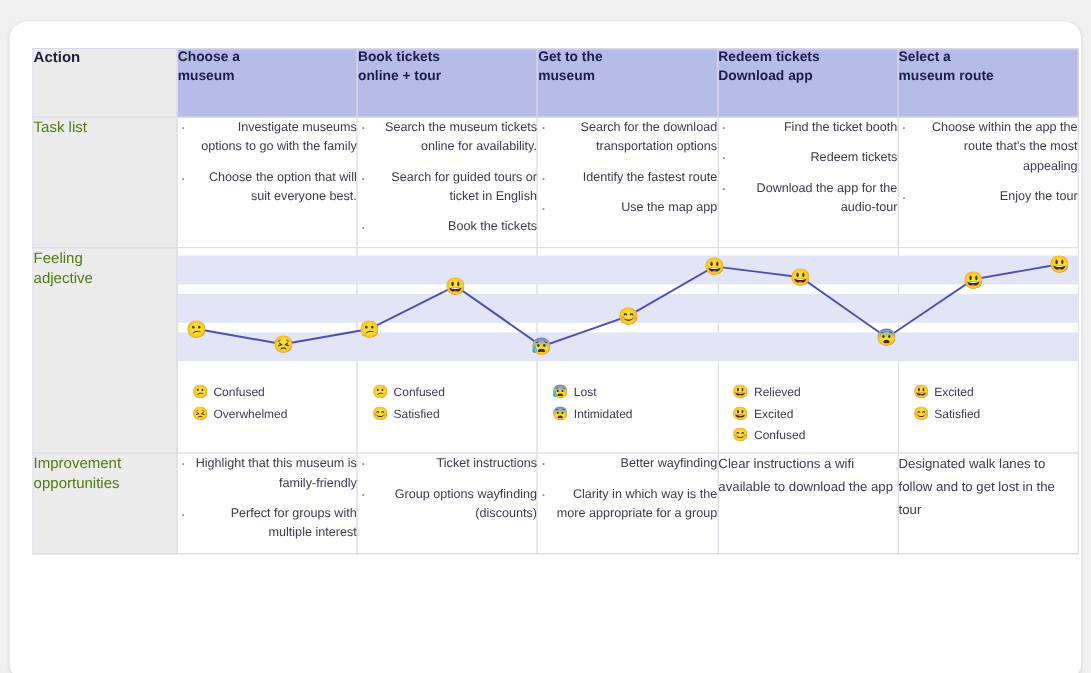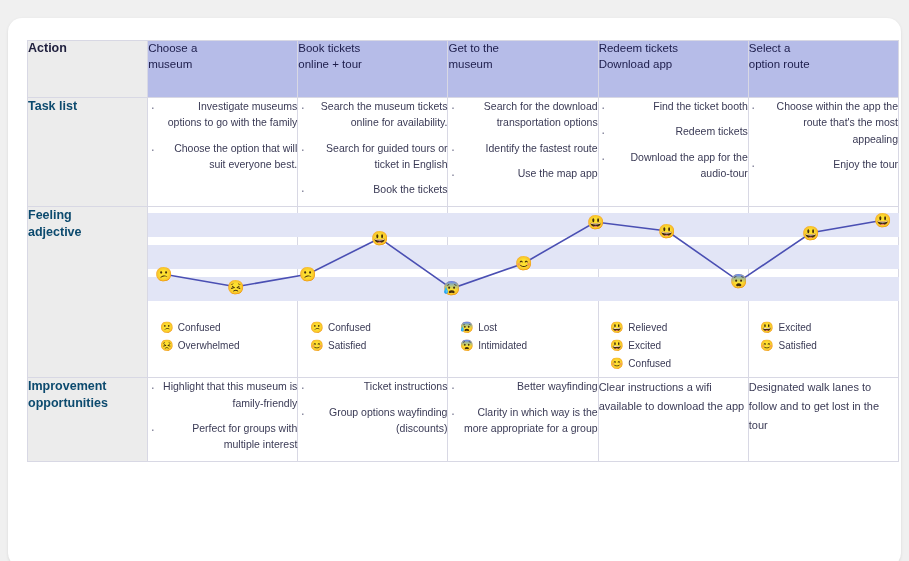--- a/index.html
+++ b/index.html
@@ -47,33 +47,33 @@
     font-weight: bold;
     font-size: 12.5px;
     color: #1f1f3d;
     padding: 20px 0 20px 14px;
     text-align: left;
     vertical-align: middle;
     height: 56px;
   }
   .hdr-stage {
     background: #b6bce8;
-    font-weight: normal;
+    font-weight: bold;
     font-size: 11.5px;
     color: #1c1c4a;
     padding: 12px 10px 12px 12px;
     text-align: left;
     line-height: 1.35;
     vertical-align: middle;
   }
   .rowlabel {
     background: #ececec;
-    font-weight: bold;
+    font-weight: normal;
     font-size: 12.5px;
-    color: #0c4a6e;
+    color: #4d7c0f;
     padding: 16px 0 0 14px;
     line-height: 1.35;
   }
   .cell {
     background: #ffffff;
     padding: 12px 10px 12px 12px;
     font-size: 10.5px;
     color: #3a3a55;
     line-height: 1.55;
   }
@@ -155,21 +155,21 @@
           <td class="hdr-action">Action</td>
           <td class="hdr-stage"><span style="white-space:pre-line">Choose a
 museum</span></td>
           <td class="hdr-stage"><span style="white-space:pre-line">Book tickets
 online + tour</span></td>
           <td class="hdr-stage"><span style="white-space:pre-line">Get to the
 museum</span></td>
           <td class="hdr-stage"><span style="white-space:pre-line">Redeem tickets
 Download app</span></td>
           <td class="hdr-stage"><span style="white-space:pre-line">Select a
-option route</span></td>
+museum route</span></td>
         </tr>
 
         <tr>
           <td class="rowlabel">Task list</td>
           <td class="cell">
               <ul class="bullets" id="tl0">
                 <li>Investigate museums options to go with the family</li>
                 <li>Choose the option that will suit everyone best.</li>
               </ul>
             </td>

